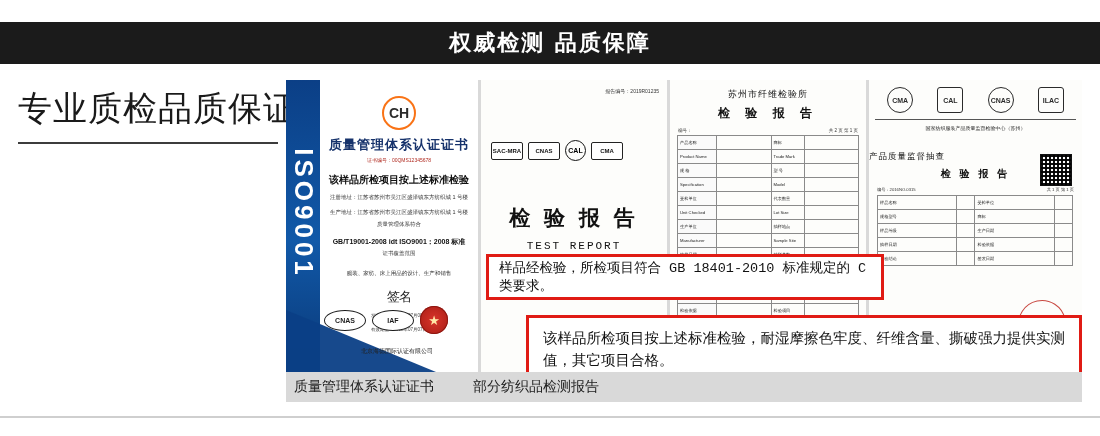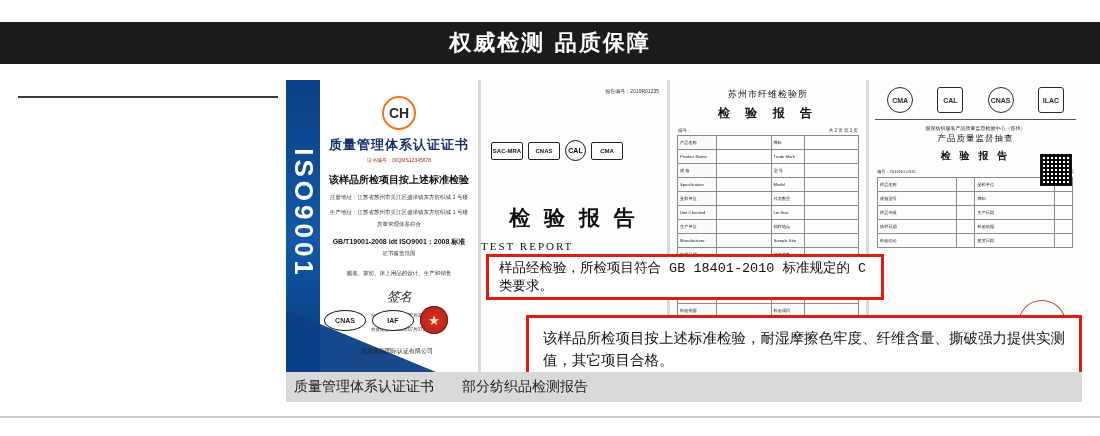--- a/index.html
+++ b/index.html
@@ -125,21 +125,21 @@
     font-size: 14px; font-weight: 700; color: #2b2b2b;
   }
   .c1-title { text-align: center; font-size: 13px; font-weight: 700; color: #16326b; letter-spacing: 1px; }
   .c1-red { text-align: center; font-size: 5px; color: #b02a20; margin-top: 3px; }
   .c1-org { text-align: center; font-size: 10px; font-weight: 700; color: #111; margin-top: 10px; }
   .c1-line { text-align: center; font-size: 5.5px; color: #333; margin-top: 6px; line-height: 1.7; }
   .c1-std { text-align: center; font-size: 7px; color: #111; margin-top: 9px; font-weight: 700; }
   .c1-sub { text-align: center; font-size: 5.5px; color: #333; margin-top: 3px; }
   .c1-scope { text-align: center; font-size: 5.5px; color: #333; margin-top: 12px; line-height: 1.7; }
   .c1-sign {
-    font-family: "DejaVu Serif", serif; font-style: italic; font-size: 13px;
+    font-family: "DejaVu Serif", serif; font-size: 13px;
     color: #222; text-align: center; margin-top: 10px; letter-spacing: -1px;
   }
   .c1-dates { font-size: 4.5px; color: #444; text-align: center; margin-top: 6px; line-height: 1.8; }
   .c1-badges { position: absolute; left: 38px; bottom: 38px; display: flex; align-items: center; gap: 6px; }
   .badge-oval {
     width: 40px; height: 19px; border: 1.5px solid #1c1c1c; border-radius: 50%;
     display: flex; align-items: center; justify-content: center;
     font-size: 7px; font-weight: 700; color: #1c1c1c; background: #fff;
   }
   .badge-round {
@@ -158,21 +158,21 @@
   .mark-box {
     width: 30px; height: 16px; border: 1px solid #222; border-radius: 2px;
     display: flex; align-items: center; justify-content: center;
     font-size: 6px; font-weight: 700; color: #111; background: #fff;
   }
   .mark-circle {
     width: 19px; height: 19px; border: 1.4px solid #111; border-radius: 50%;
     display: flex; align-items: center; justify-content: center; font-size: 7px; font-weight: 700;
   }
   .c2-title { text-align: center; margin-top: 110px; font-size: 21px; font-weight: 700; color: #111; letter-spacing: 4px; }
-  .c2-sub { margin-top: 8px; font-size: 11px; color: #111; letter-spacing: 2px; font-family: Liberation Serif, serif; }
+  .c2-sub { text-align: center; margin-top: 8px; font-size: 11px; color: #111; letter-spacing: 2px; font-family: Liberation Mono, monospace; }
   .c2-foot { position: absolute; left: 0; right: 0; bottom: 14px; text-align: center; font-size: 6.5px; color: #222; }
 
   
   .cert3 { width: 196px; border-right: 3px solid #d9d9d9; }
   .c3-head { text-align: center; padding-top: 8px; }
   .c3-h1 { font-size: 9px; color: #111; letter-spacing: 1px; }
   .c3-h2 { font-size: 12px; color: #111; letter-spacing: 6px; margin-top: 4px; font-weight: 700; }
   .c3-meta { display: flex; justify-content: space-between; font-size: 4.5px; color: #333; padding: 6px 8px 2px 8px; }
   .c3-table { margin: 0 7px; border: 1px solid #6d6d6d; border-collapse: collapse; width: 182px; }
   .c3-table td { border: 1px solid #8a8a8a; font-size: 4.2px; color: #222; padding: 2px 2px; height: 9px; line-height: 1.2; }
@@ -180,21 +180,21 @@
   .c3-table td.k2 { width: 28px; }
   .c3-foot { position: absolute; left: 8px; bottom: 10px; font-size: 4.2px; color: #333; }
 
   
   .cert4 { width: 213px; }
   .c4-logos { display: flex; justify-content: space-around; align-items: center; padding: 7px 6px 4px 6px; }
   .c4-logo { width: 24px; height: 24px; border: 1.2px solid #2b2b2b; border-radius: 50%; display: flex; align-items: center; justify-content: center; font-size: 7px; font-weight: 700; color: #2b2b2b; }
   .c4-logo.sq { border-radius: 3px; }
   .c4-rule { height: 1px; background: #555; margin: 2px 6px 5px 6px; }
   .c4-bar { text-align: center; font-size: 5px; color: #222; }
-  .c4-t1 { text-align: center; font-size: 8.5px; color: #111; margin-top: 2px; letter-spacing: 1px; }
+  .c4-t1 { text-align: left; font-size: 8.5px; color: #111; margin-top: 20px; letter-spacing: 1px; }
   .c4-t2 { text-align: center; font-size: 10px; color: #111; margin-top: 4px; letter-spacing: 3px; font-weight: 700; }
   .c4-meta { display: flex; justify-content: space-between; font-size: 4.2px; color: #333; padding: 6px 8px 3px 8px; }
   .c4-table { margin: 0 8px; border-collapse: collapse; width: 196px; border: 1px solid #6d6d6d; }
   .c4-table td { border: 1px solid #8a8a8a; font-size: 4.2px; color: #222; padding: 2px; height: 9px; }
   .c4-qr { position: absolute; right: 10px; top: 74px; width: 30px; height: 30px; background:
       repeating-linear-gradient(0deg,#111 0 2px,#fff 2px 4px),
       repeating-linear-gradient(90deg,#111 0 2px,transparent 2px 4px);
     background-blend-mode: multiply; border: 1px solid #111; }
   .c4-seal {
     position: absolute; right: 16px; bottom: 24px; width: 46px; height: 46px; border-radius: 50%;
@@ -221,37 +221,38 @@
     left: 240px; top: 235px; width: 556px; height: 78px;
     padding: 10px 14px; font-size: 14.5px; line-height: 1.55;
   }
 
   
   .caption-strip {
     position: absolute; left: 0; bottom: 0; width: 796px; height: 30px;
     background: #d9d9d9; display: flex; align-items: center;
   }
   .caption-1 { margin-left: 8px; font-size: 14px; color: #1d1d1d; font-family: "DejaVu Sans", "Liberation Sans", sans-serif; }
-  .caption-2 { margin-left: 28px; font-size: 14px; color: #1d1d1d; font-family: "DejaVu Sans", "Liberation Sans", sans-serif; }
+  .caption-2 { margin-left: 39px; font-size: 14px; color: #1d1d1d; font-family: "DejaVu Sans", "Liberation Sans", sans-serif; }
 
   
   .bottom-rule {
     position: absolute; left: 0; bottom: 18px; width: 1100px; height: 2px; background: #cfcfcf;
   }
 </style>
 </head>
 <body>
 
 <div class="page">
 
   <div class="banner">
     <div class="banner-title">权威检测  品质保障</div>
   </div>
 
   <div class="left-col">
+    <div class="headline">专业质检品质保证</div>
     <div class="headline-underline"></div>
   </div>
 
   <div class="collage">
 
     <div class="cert-row">
 
       <div class="cert cert1">
         <div class="sidebar-blue">
           <span>ISO9001</span>

